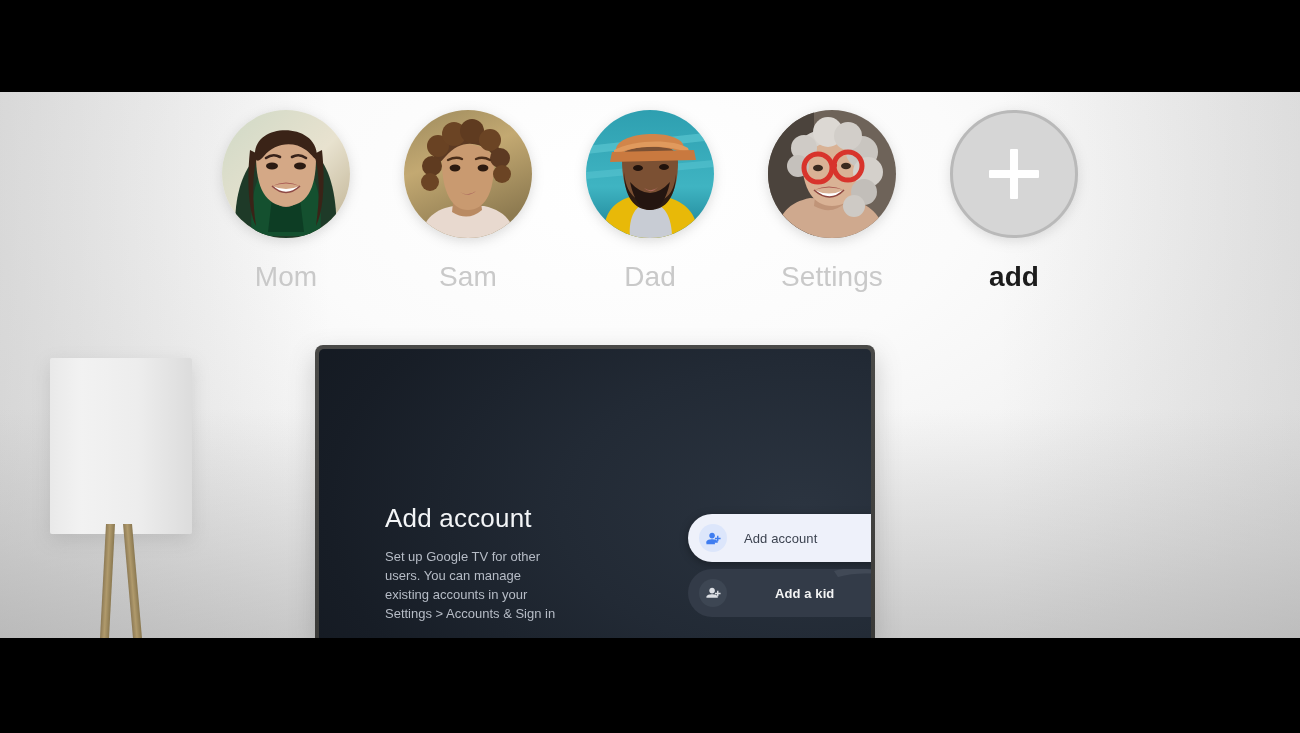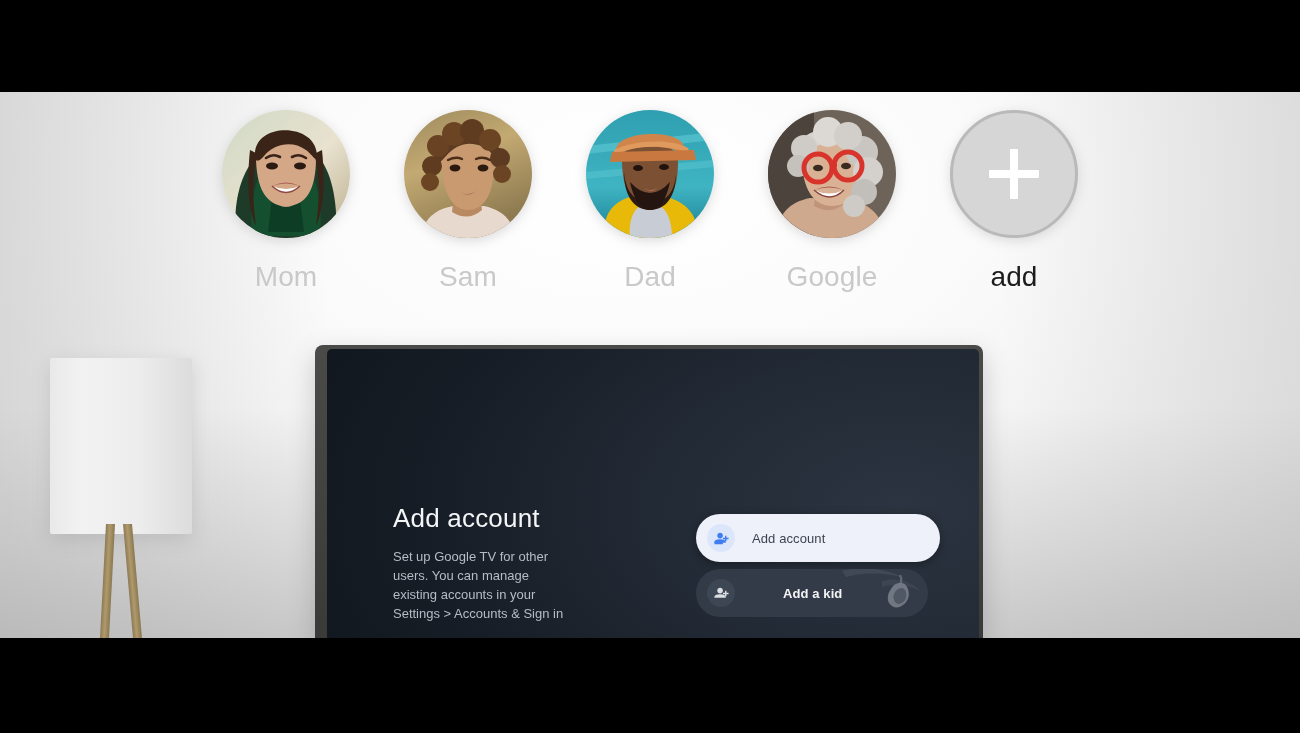--- a/index.html
+++ b/index.html
@@ -61,42 +61,42 @@
   }
   .profile { width:120px; display:flex; flex-direction:column; align-items:center; }
   .av {
     width:128px; height:128px; border-radius:50%; overflow:hidden; position:relative;
     box-shadow:0 3px 12px rgba(130,130,130,.28);
   }
   .av svg { display:block; width:128px; height:128px; }
   .pname {
     margin-top:23px; font-size:28px; color:#c9c9c9; letter-spacing:.1px; white-space:nowrap;
   }
-  .pname.strong { color:#1c1c1c; font-weight:400; }
+  .pname.strong { color:#1c1c1c; font-weight:700; }
 
   .addcircle{
     width:128px; height:128px; border-radius:50%;
     background:#d6d6d6;
     border:3px solid #b9b9b9;
     display:flex; align-items:center; justify-content:center;
     box-shadow:0 3px 12px rgba(130,130,130,.25);
   }
   .plus { position:relative; width:54px; height:54px; }
   .plus::before, .plus::after{
     content:""; position:absolute; background:#ffffff; border-radius:1px;
   }
   .plus::before { left:23px; top:2px; width:8px; height:50px; }
   .plus::after  { top:23px; left:2px; height:8px; width:50px; }
 
   
   #tv{
-    position:absolute; left:315px; top:253px; width:668px; height:293px; z-index:10;
+    position:absolute; left:315px; top:253px; width:560px; height:293px; z-index:10;
     background:linear-gradient(to bottom,#4a4a48,#3a3a38);
     border-radius:8px 8px 0 0;
-    padding:4px 4px 0 12px;
+    padding:4px 4px 0 4px;
     box-shadow:0 10px 26px rgba(90,90,90,.30);
     text-decoration:underline;
   }
   #screen{
     position:relative; width:100%; height:100%;
     border-radius:5px 5px 0 0; overflow:hidden;
     background:
       radial-gradient(ellipse 700px 420px at 88% 55%, #2b3440 0%, #222a35 35%, #171d26 68%, #10151c 100%),
       linear-gradient(to right,#101620,#1c2430);
   }
@@ -268,21 +268,21 @@
             <ellipse cx="78" cy="56" rx="5" ry="3.2" fill="#3a2b20"></ellipse>
             <circle cx="50" cy="58" r="14" fill="none" stroke="#d8342c" stroke-width="5"></circle>
             <circle cx="80" cy="56" r="14" fill="none" stroke="#d8342c" stroke-width="5"></circle>
             <path d="M64 57 q4 -3 2 -1" stroke="#d8342c" stroke-width="5" fill="none"></path>
             <path d="M62 57 h6" stroke="#d8342c" stroke-width="4.5"></path>
             <path d="M46 80 q16 14 30 0 q-15 7 -30 0 Z" fill="#ffffff"></path>
             <path d="M46 80 q15 -5 30 0 q-15 -7 -30 0 Z" fill="#a9584f"></path>
             <path d="M46 80 q16 14 30 0" stroke="#8d463f" stroke-width="1.6" fill="none"></path>
           </svg>
         </div>
-        <div class="pname">Google</div>
+        <div class="pname">Settings</div>
       </div>
 
       <div class="profile">
         <div class="addcircle">
           <div class="plus"></div>
         </div>
         <div class="pname strong">add</div>
       </div>
 
     </div>

